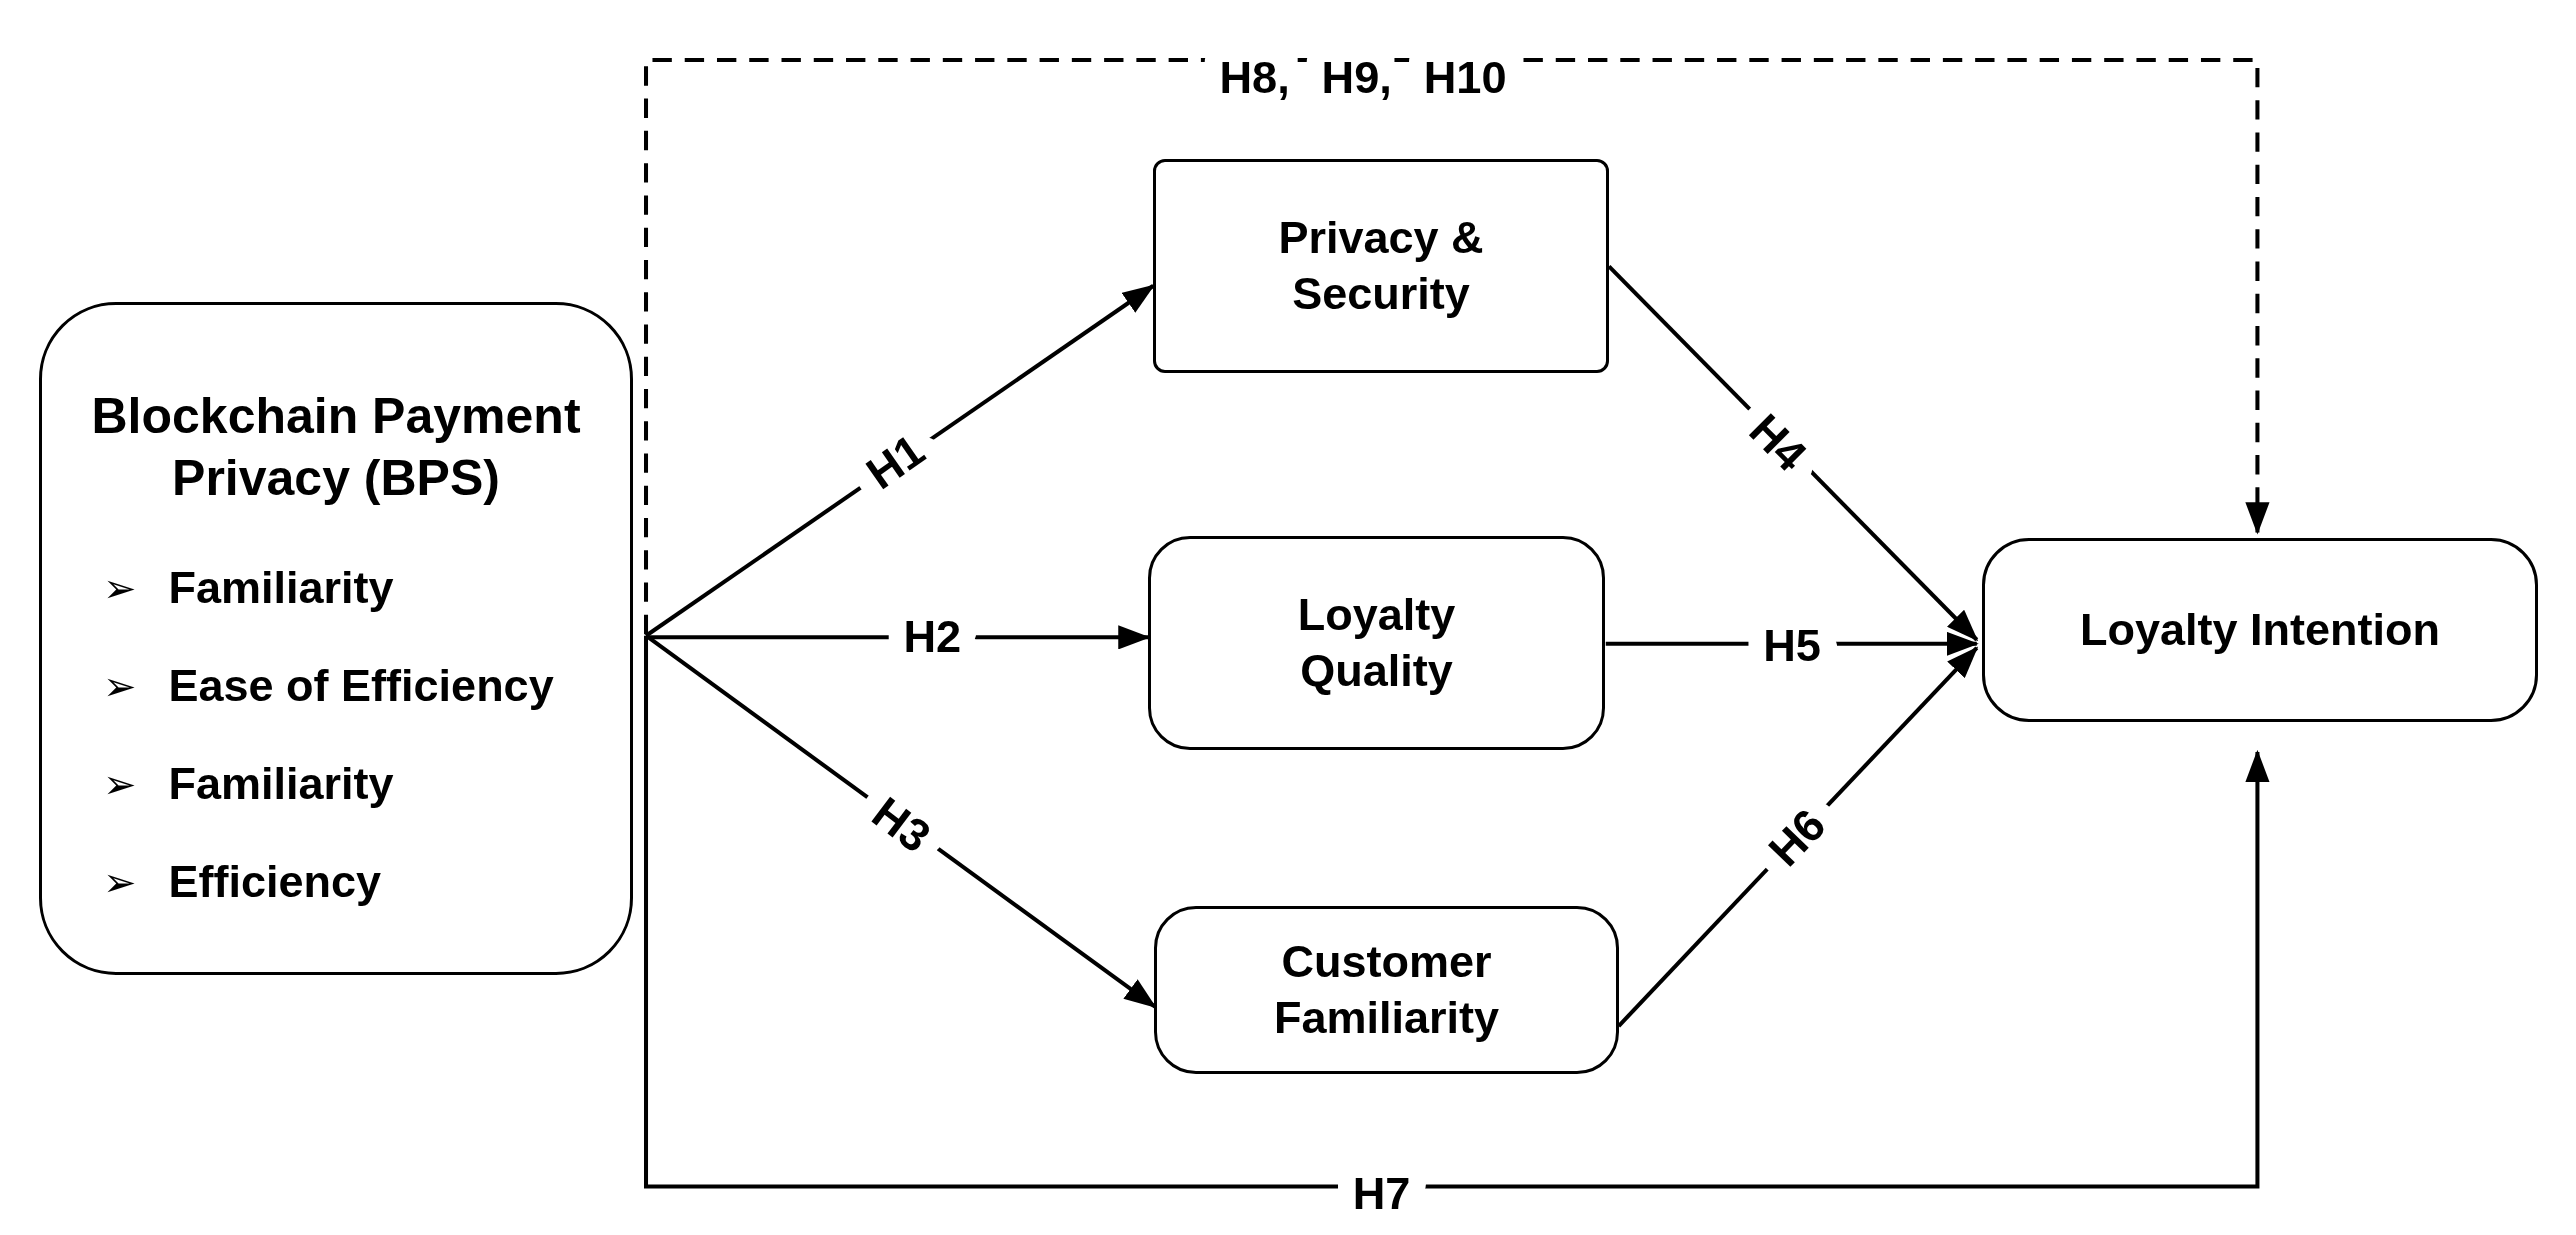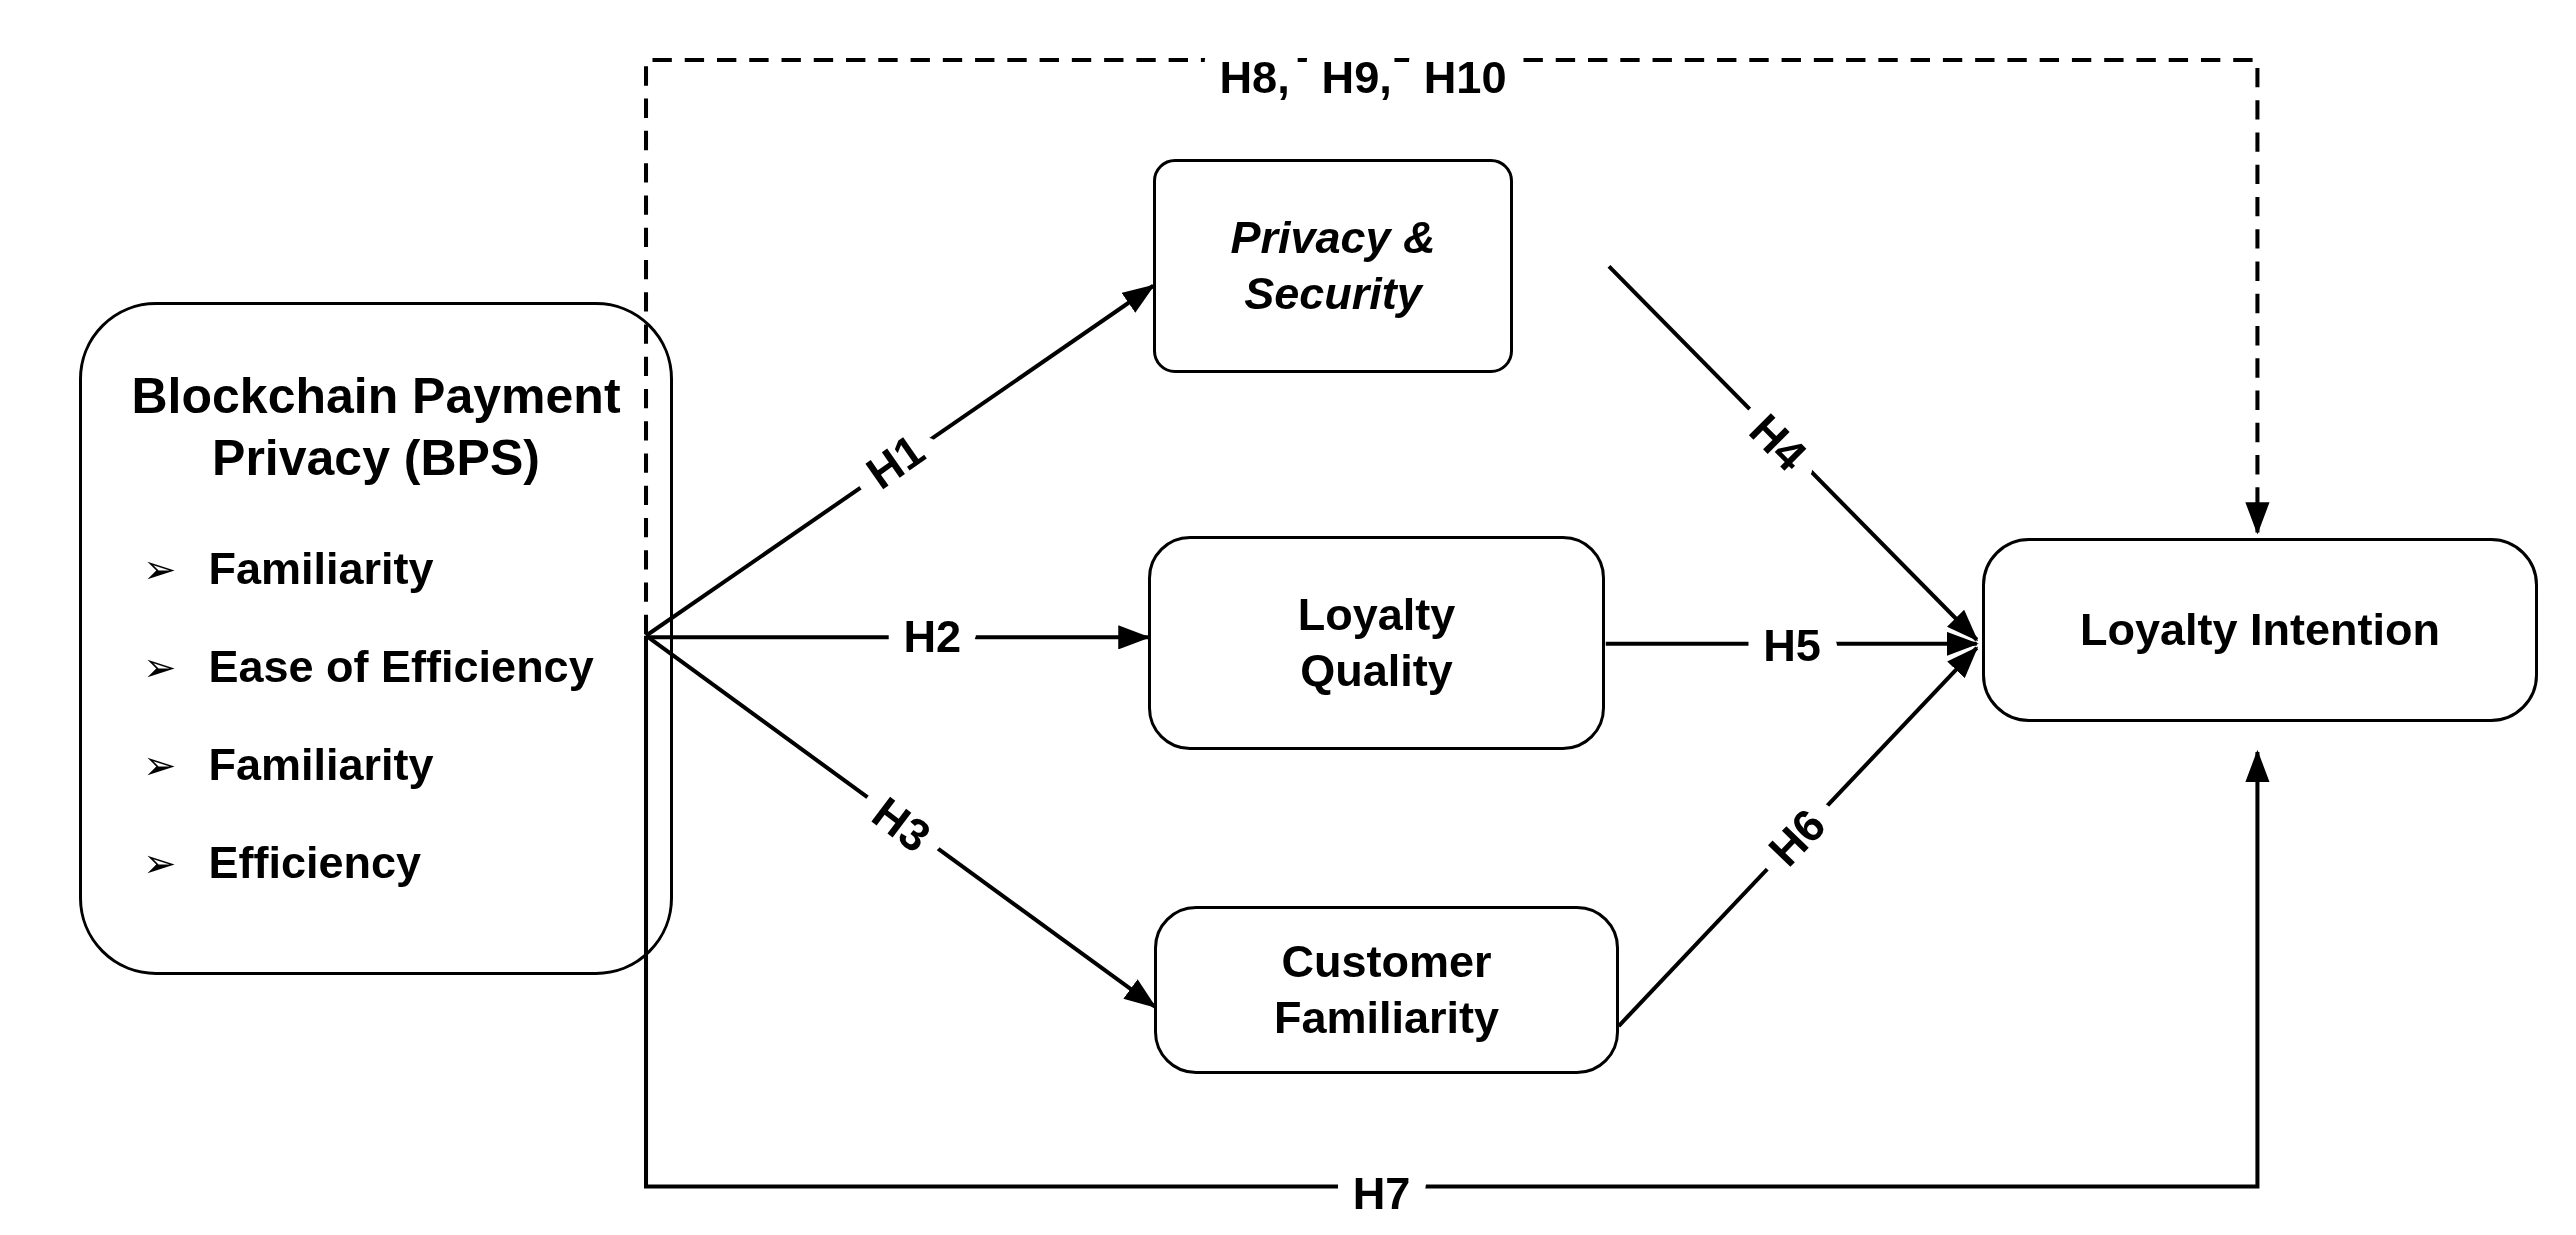--- a/index.html
+++ b/index.html
@@ -8,27 +8,27 @@
     font-family:"Liberation Sans","DejaVu Sans",sans-serif;font-weight:700;color:#000000;
   }
   .node{
     position:absolute;background:#ffffff;border:3.2px solid #000000;box-sizing:border-box;
     display:flex;flex-direction:column;align-items:center;justify-content:center;
     text-align:center;
   }
   .node-label{font-size:45px;line-height:1.25;}
   
   #bps{left:39px;top:302px;width:594px;height:673px;border-radius:77px;
-       justify-content:flex-start;align-items:stretch;padding:60px 16px 0 16px;margin-left:40px;}
+       justify-content:center;align-items:stretch;padding:60px 16px 0 16px;}
   .bps-title{font-size:50px;line-height:62px;text-align:center;}
   .bps-list{list-style:none;margin:52px 0 0 0;padding:0 0 0 45px;text-align:left;}
   .bps-list li{display:flex;align-items:center;height:55px;margin-bottom:43px;font-size:45px;}
   .bullet{font-size:40px;margin-right:32px;flex:0 0 auto;}
   
-  #privacy{left:1153px;top:159px;width:360px;height:214px;border-radius:22px;font-style:italic;}
+  #privacy{left:1153px;top:159px;width:456px;height:214px;border-radius:12px;}
   #service{left:1148px;top:536px;width:457px;height:214px;border-radius:42px;}
   #customer{left:1154px;top:906px;width:465px;height:168px;border-radius:42px;}
   #loyalty{left:1982px;top:538px;width:556px;height:184px;border-radius:47px;}
   
   svg.edges{position:absolute;left:0;top:0;pointer-events:none;}
   .edge{stroke:#000000;stroke-width:5;fill:none;}
   .dashed{stroke-dasharray:24 16;}
   .edge-label{
     font-size:56px;font-weight:700;fill:#000000;
     stroke:#ffffff;stroke-width:44px;stroke-linejoin:round;paint-order:stroke;

